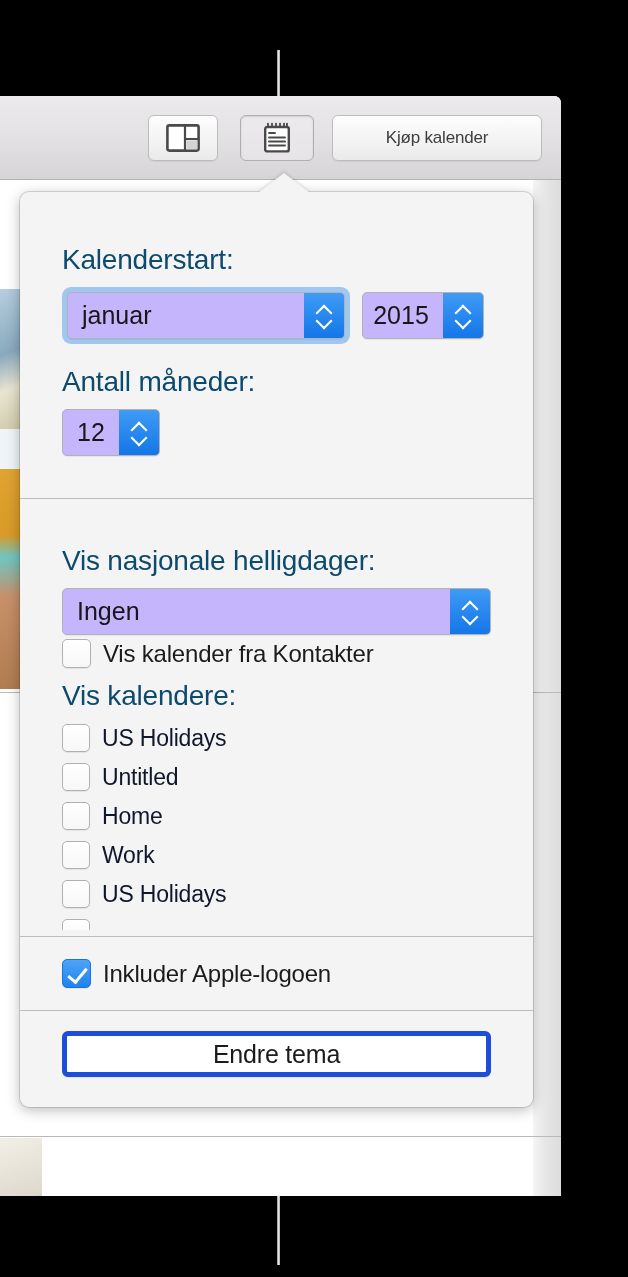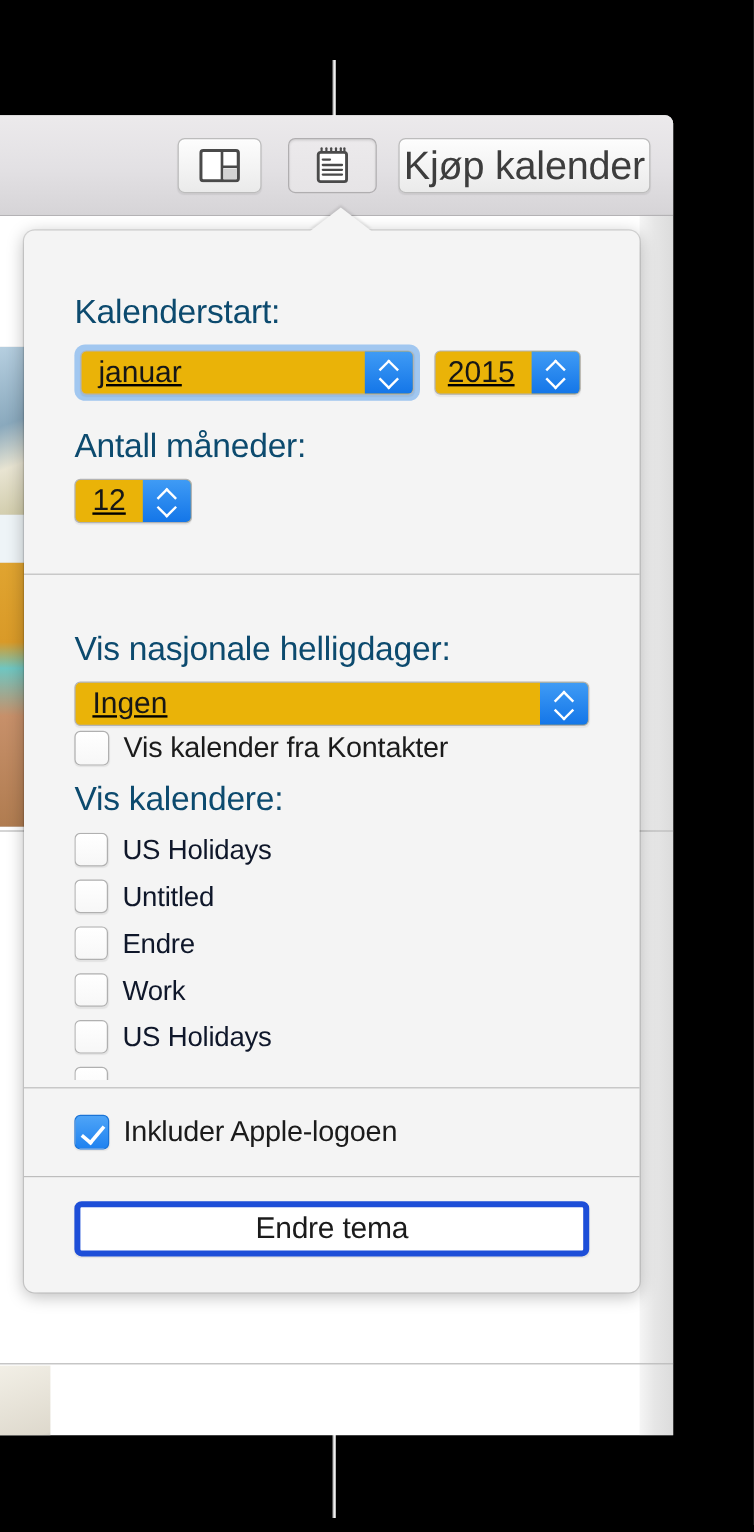--- a/index.html
+++ b/index.html
@@ -61,21 +61,21 @@
     cursor: default;
   }
   #btn-layout   { left: 148px; width: 70px; }
   #btn-notepad  { left: 240px; width: 74px;
      background: linear-gradient(to bottom, #eceaec 0%, #e6e4e6 100%);
      border-color: #b0aeb0;
      box-shadow: 0 1px 2px rgba(0,0,0,0.12) inset; }
   #btn-buy      { left: 332px; width: 210px; }
 
   #btn-buy .label {
-    font-size: 33px;
+    font-size: 17px;
     color: #3d3d3d;
     letter-spacing: -0.2px;
     white-space: nowrap;
   }
 
   
   .photo-strip {
     position: absolute;
     overflow: hidden;
     background: #cfcfcf;
@@ -132,28 +132,27 @@
     letter-spacing: -0.2px;
     margin-bottom: 11px;
     white-space: nowrap;
   }
 
   .row { display: flex; align-items: center; }
 
   
   .popup-btn {
     position: relative;
-    height: 37px;
-    background: #eab308;
+    height: 47px;
+    background: #c4b5fd;
     border: 1px solid #b3b3b3;
     border-radius: 5px;
     display: flex; align-items: center;
     box-shadow: 0 1px 1px rgba(0,0,0,0.06);
     cursor: default;
-    text-decoration: underline;
   }
   .popup-btn .pb-text {
     flex: 1;
     padding-left: 14px;
     font-size: 25px;
     color: #171717;
     white-space: nowrap;
     overflow: hidden;
   }
   .pb-arrows {
@@ -384,21 +383,21 @@
         <div class="cb-row">
           <span class="checkbox"></span>
           <span class="cb-label">US Holidays</span>
         </div>
         <div class="cb-row">
           <span class="checkbox"></span>
           <span class="cb-label">Untitled</span>
         </div>
         <div class="cb-row">
           <span class="checkbox"></span>
-          <span class="cb-label">Endre</span>
+          <span class="cb-label">Home</span>
         </div>
         <div class="cb-row">
           <span class="checkbox"></span>
           <span class="cb-label">Work</span>
         </div>
         <div class="cb-row">
           <span class="checkbox"></span>
           <span class="cb-label">US Holidays</span>
         </div>
         <div class="cb-row">

